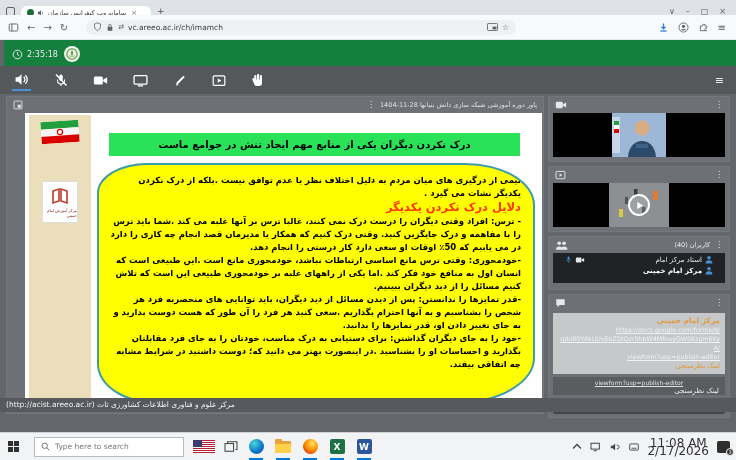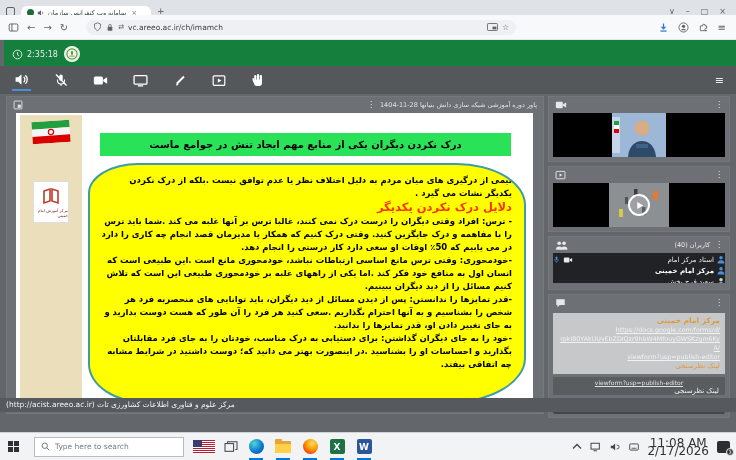--- a/index.html
+++ b/index.html
@@ -36,37 +36,37 @@
   .avbtn{height:22px;display:flex;align-items:center;justify-content:center;padding:0 2px}
   .avbtn.active{border-bottom:2px solid #4a90d9}
   .avmenu{margin-left:auto;color:#e8eaed;font-size:11px}
 
   
   .content{position:absolute;left:0;top:94px;width:736px;height:324px;background:#63666a}
   .pres{position:absolute;left:6px;top:2px;width:538px;height:318px;background:#6d7074;border:1px solid rgba(255,255,255,.06)}
   .preshead{height:16px;display:flex;align-items:center;padding:0 6px;color:#dfe1e4;gap:5px}
   .preshead .ph-title{font-size:6.5px;direction:rtl;white-space:nowrap}
   .kebab{color:#e4e6e8;font-size:8px;line-height:8px}
-  .slide{position:absolute;left:9px;top:16px;width:517px;height:296px;background:#fff;overflow:hidden}
+  .slide{position:absolute;left:18px;top:16px;width:517px;height:296px;background:#fff;overflow:hidden}
   .tanstrip{position:absolute;left:4px;top:2px;width:62px;height:292px;background:#eadfba}
   .iranflag{position:absolute;left:12px;top:6px;transform:rotate(-4deg)}
   .logobox{position:absolute;left:13px;top:66px;width:36px;height:42px;background:#fff;border:1px solid #ddd;display:flex;flex-direction:column;align-items:center;justify-content:center}
   .logotxt{font-size:4px;color:#7a2020;direction:rtl}
   .slidetitle{position:absolute;left:84px;right:22px;top:20px;height:23px;background:#2ae257;color:#000;font-weight:bold;font-size:10px;display:flex;align-items:center;justify-content:center;direction:rtl}
   .bubble{position:absolute;left:72px;right:7px;top:50px;bottom:5px;background:#ffff00;border:2px solid #3d9ca8;border-radius:50px 70px 80px 60px/30px 42px 46px 40px;padding:9px 12px 4px 10px;direction:rtl;overflow:hidden}
   .btext{font-size:8.5px;font-weight:bold;color:#000;line-height:13px;text-align:right}
   .bhead{color:#ff3300;font-size:11.5px;font-weight:bold;line-height:15px;text-align:right}
 
   
   .panel{position:absolute;left:548px;width:182px;background:#6d7074;border:1px solid rgba(255,255,255,.05)}
   .phead{height:16px;display:flex;align-items:center;padding:0 6px;gap:5px;color:#e6e8ea}
   .ptitle{font-size:6.5px;direction:rtl;color:#e6e8ea}
   .vidwrap{margin:0 4px 4px;height:44px;background:#000;display:flex;align-items:center;justify-content:center;position:relative}
   .playov{position:absolute;left:50%;top:50%;transform:translate(-50%,-50%);width:22px;height:22px;border:2px solid #fff;border-radius:50%;display:flex;align-items:center;justify-content:center;background:rgba(255,255,255,.15)}
-  .userlist{margin:0 4px 4px;height:30px;background:#202225;overflow:hidden;padding:1px 0}
+  .userlist{margin:0 4px 4px;height:30px;background:#202225;overflow:hidden;padding:1px 12px}
   .urow{display:flex;align-items:center;direction:rtl;height:11px;gap:3px}
   .uname{font-size:7px;color:#e8eaed;white-space:nowrap}
   .uname.bold{font-weight:bold;color:#fff}
   .umedia{margin-right:auto;display:flex;gap:3px;align-items:center}
   .chatbody{margin:2px 4px 0;background:#c6c8ca;padding:3px 5px;direction:rtl}
   .sender{font-size:7.5px;font-weight:bold;color:#e09a3a;text-align:right;line-height:9px}
   .lnk{display:block;color:#f1f2f3;text-decoration:underline;font-size:6.3px;direction:ltr;text-align:right;word-break:break-all;line-height:9px}
   .linklabel{font-size:7px;color:#e09a3a;text-align:right;line-height:10px}
   .reply{margin:3px 4px 0;background:#5a5d60;padding:2px 6px;direction:rtl;height:18px;overflow:hidden}
   .replyfrag{font-size:6px;color:#dfe1e3;text-decoration:underline;direction:ltr;text-align:center;white-space:nowrap;overflow:hidden;line-height:8px}
@@ -349,27 +349,20 @@
             </svg>
           </span>
         </div>
         <div class="urow">
           <svg width="8" height="9" viewBox="0 0 10 11">
             <circle cx="5" cy="3.2" r="2.2" fill="#4a90d9"></circle>
               <path d="M0.8,10.5 a4.2,4 0 0 1 8.4,0 z" fill="#4a90d9"></path>
           </svg>
           <span class="uname bold">مرکز امام خمینی</span>
         </div>
-        <div class="urow">
-          <svg width="8" height="9" viewBox="0 0 10 11">
-            <circle cx="5" cy="3.2" r="2.2" fill="#cfd2d5"></circle>
-              <path d="M0.8,10.5 a4.2,4 0 0 1 8.4,0 z" fill="#cfd2d5"></path>
-          </svg>
-          <span class="uname">سعید فرح بخش</span>
-        </div>
       </div>
     </div>
 
     <div class="panel" style="top:200px;height:124px">
       <div class="phead">
         <svg width="11" height="10" viewBox="0 0 14 13">
           <path d="M1.5,1.5 h11 v7.5 h-6.5 l-3,3 v-3 h-1.5 z" fill="#e6e8ea"></path>
         </svg>
         <span class="kebab" style="margin-left:auto">⋮</span>
       </div>

